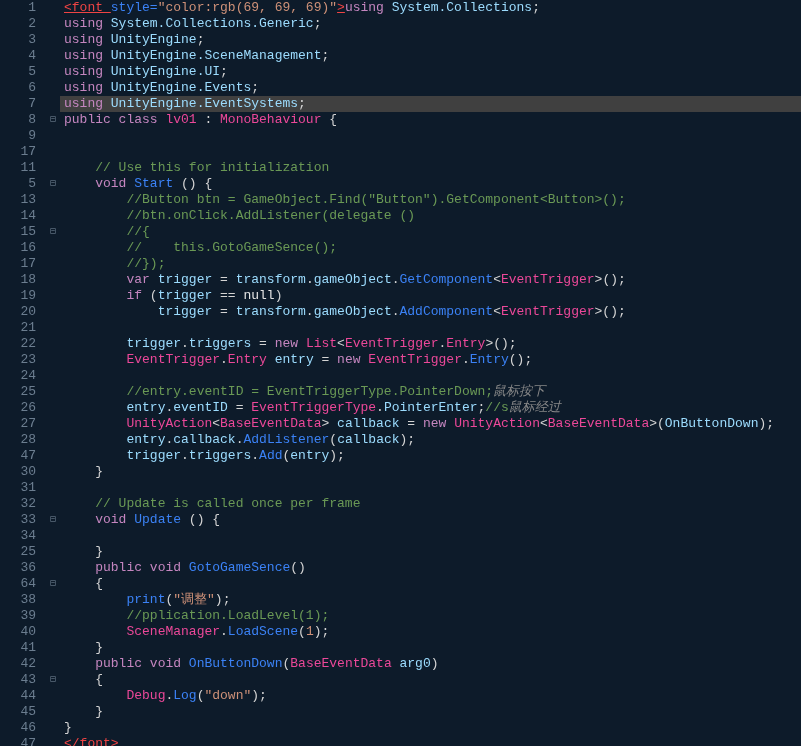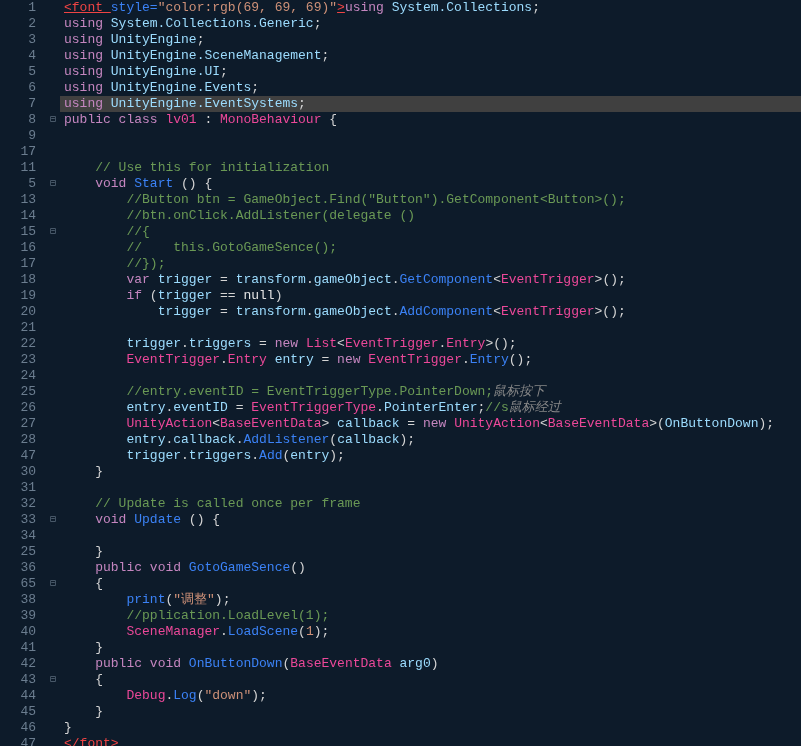--- a/index.html
+++ b/index.html
@@ -94,21 +94,21 @@
     <div class="gutter-line">27</div>
     <div class="gutter-line">28</div>
     <div class="gutter-line">47</div>
     <div class="gutter-line">30</div>
     <div class="gutter-line">31</div>
     <div class="gutter-line">32</div>
     <div class="gutter-line">33</div>
     <div class="gutter-line">34</div>
     <div class="gutter-line">25</div>
     <div class="gutter-line">36</div>
-    <div class="gutter-line">65</div>
+    <div class="gutter-line">64</div>
     <div class="gutter-line">38</div>
     <div class="gutter-line">39</div>
     <div class="gutter-line">40</div>
     <div class="gutter-line">41</div>
     <div class="gutter-line">42</div>
     <div class="gutter-line">43</div>
     <div class="gutter-line">44</div>
     <div class="gutter-line">45</div>
     <div class="gutter-line">46</div>
     <div class="gutter-line">47</div>

